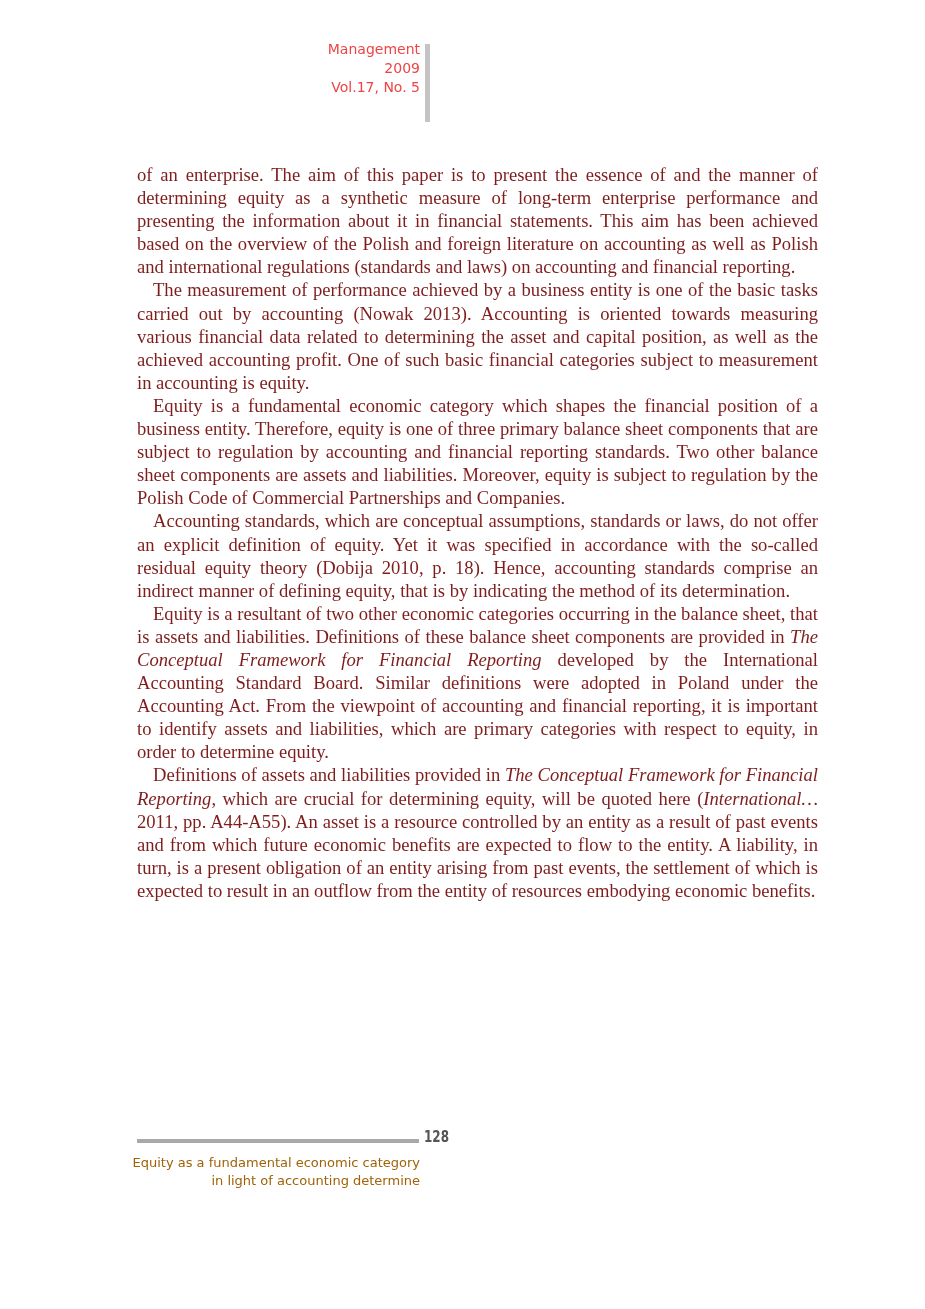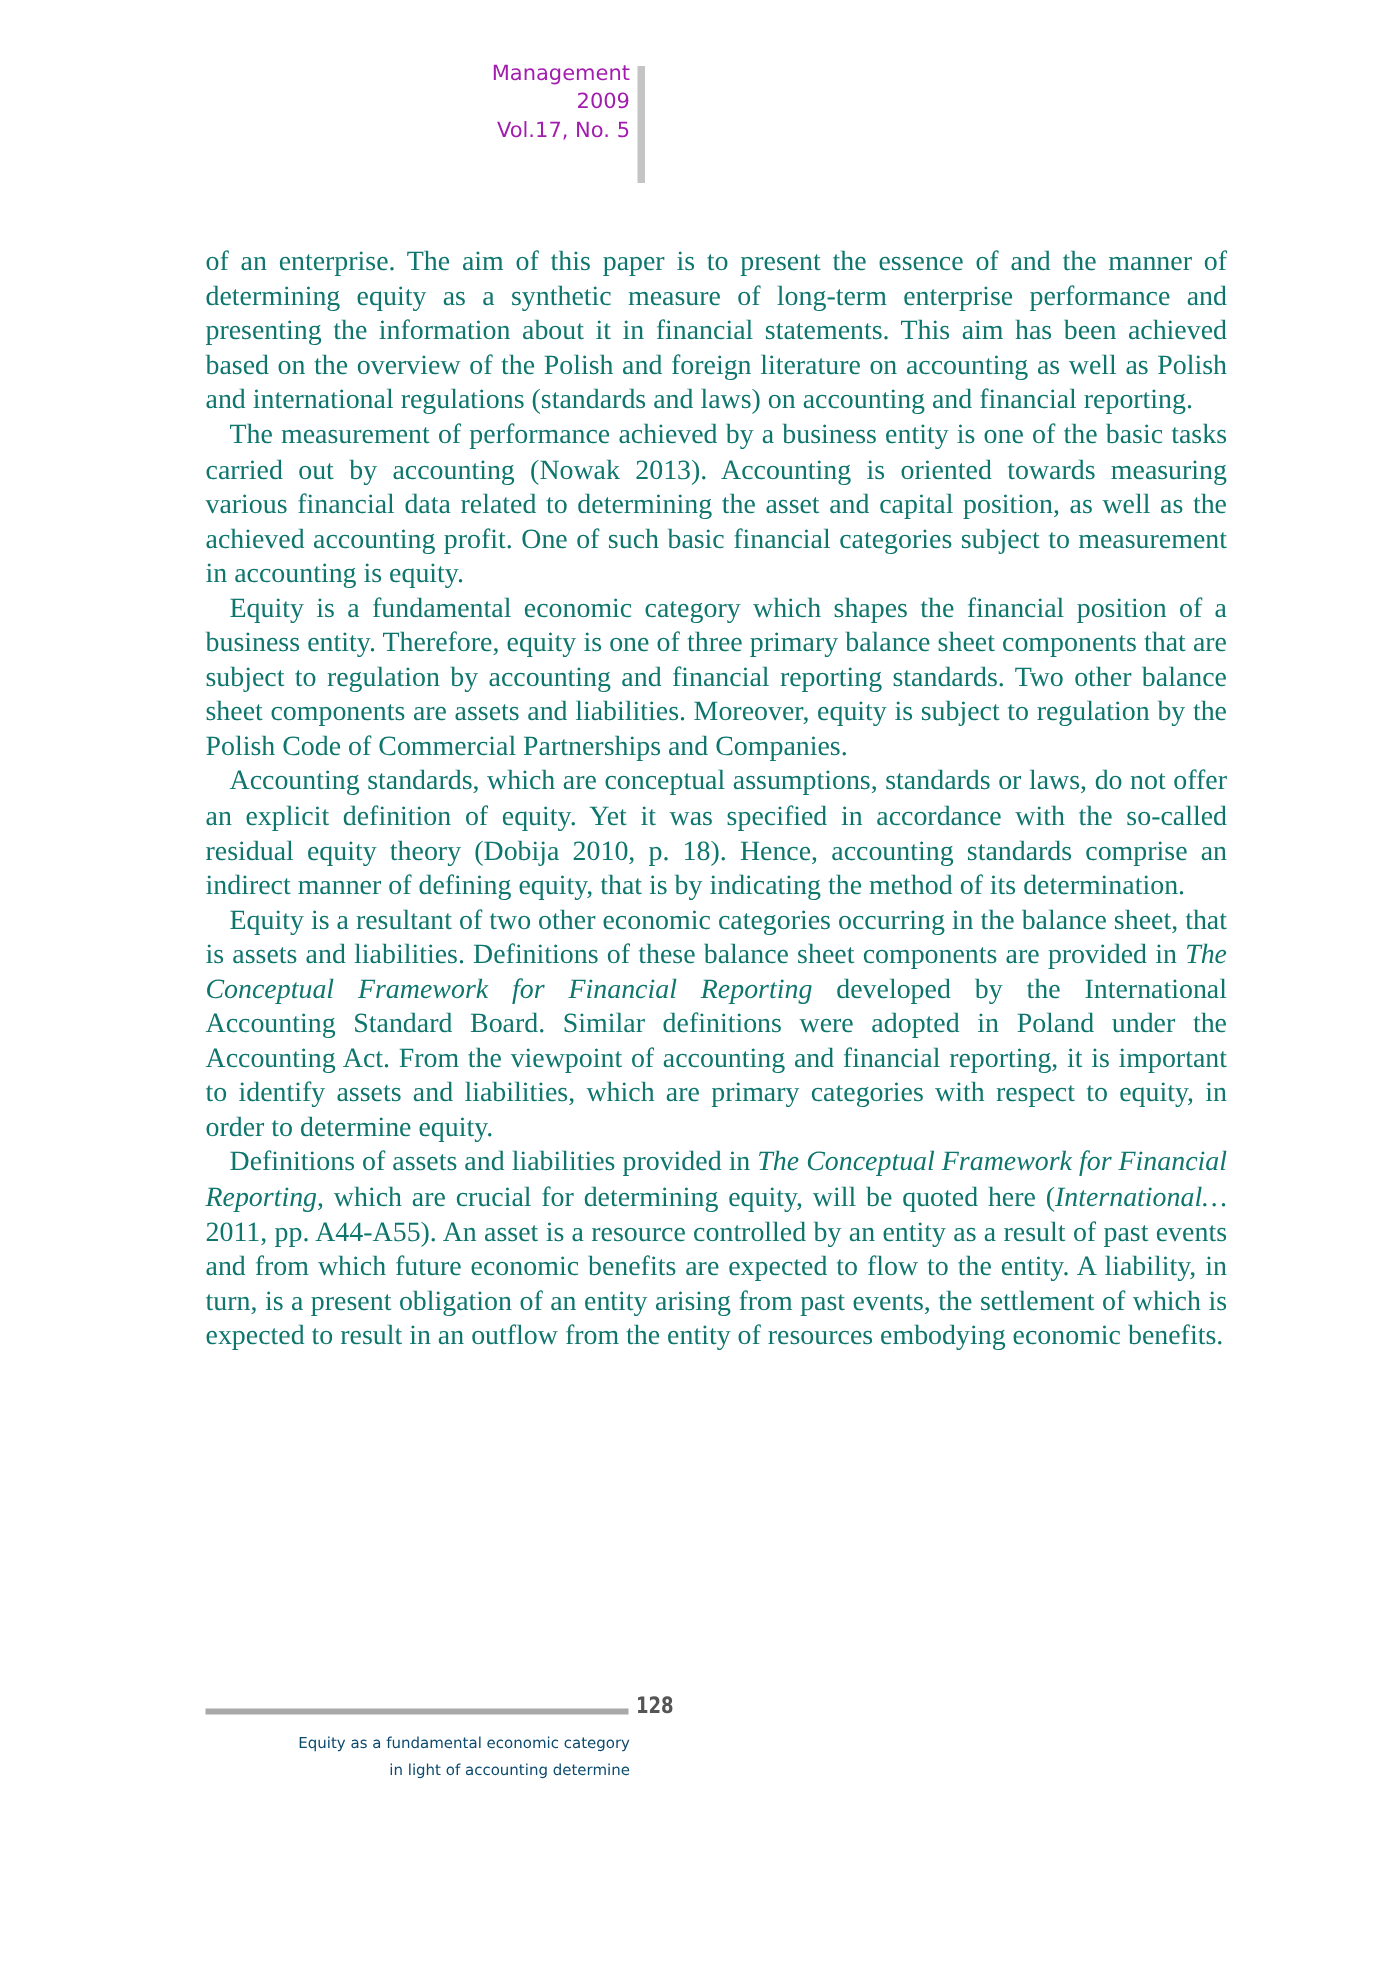--- a/index.html
+++ b/index.html
@@ -1,49 +1,49 @@
 <!DOCTYPE html>
 <html><head>
 <meta charset="utf-8">
 <style>
   html, body { margin: 0; padding: 0; background: #ffffff; }
   body { width: 925px; height: 1309px; position: relative; overflow: hidden; }
   .header {
     position: absolute; top: 40px; left: 250px; width: 170px;
     text-align: right; font-family: "DejaVu Sans", sans-serif;
-    font-size: 14px; line-height: 19px; color: #a21caf;
+    font-size: 14px; line-height: 19px; color: #ef4444;
   }
   .header-bar {
     position: absolute; top: 44px; left: 425px; width: 5px; height: 78px;
     background: #c4c4c4;
   }
   .body-text {
     position: absolute; top: 163px; left: 137px; width: 681px;
     font-family: "Liberation Serif", "DejaVu Serif", serif;
-    font-size: 18.6px; line-height: 23.1px; color: #0f766e;
+    font-size: 18.6px; line-height: 23.1px; color: #7f1d1d;
     text-align: justify;
   }
   .body-text p { margin: 0; }
   .indent { text-indent: 16px; }
   .heading {
     font-weight: bold; margin: 19px 0 23px 0 !important;
     text-align: left; white-space: nowrap; font-size: 18.3px;
   }
   .footer-rule {
     position: absolute; top: 1139px; left: 137px; width: 282px; height: 4px;
     background: #a9a9a9;
   }
   .page-number {
     position: absolute; top: 1128px; left: 424px;
     font-family: "DejaVu Sans", sans-serif; font-weight: bold;
     font-size: 15px; color: #555; transform: scaleX(0.8); transform-origin: left;
   }
   .footer-title {
     position: absolute; top: 1154px; left: 120px; width: 300px; text-align: right;
-    font-family: "DejaVu Sans", sans-serif; font-size: 10px; line-height: 18px; color: #0c4a6e;
+    font-family: "DejaVu Sans", sans-serif; font-size: 13px; line-height: 18px; color: #a16207;
   }
 </style>
 </head>
 <body>
 
 <div class="header">
   <div>Management</div>
   <div>2009</div>
   <div>Vol.17, No. 5</div>
 </div>

